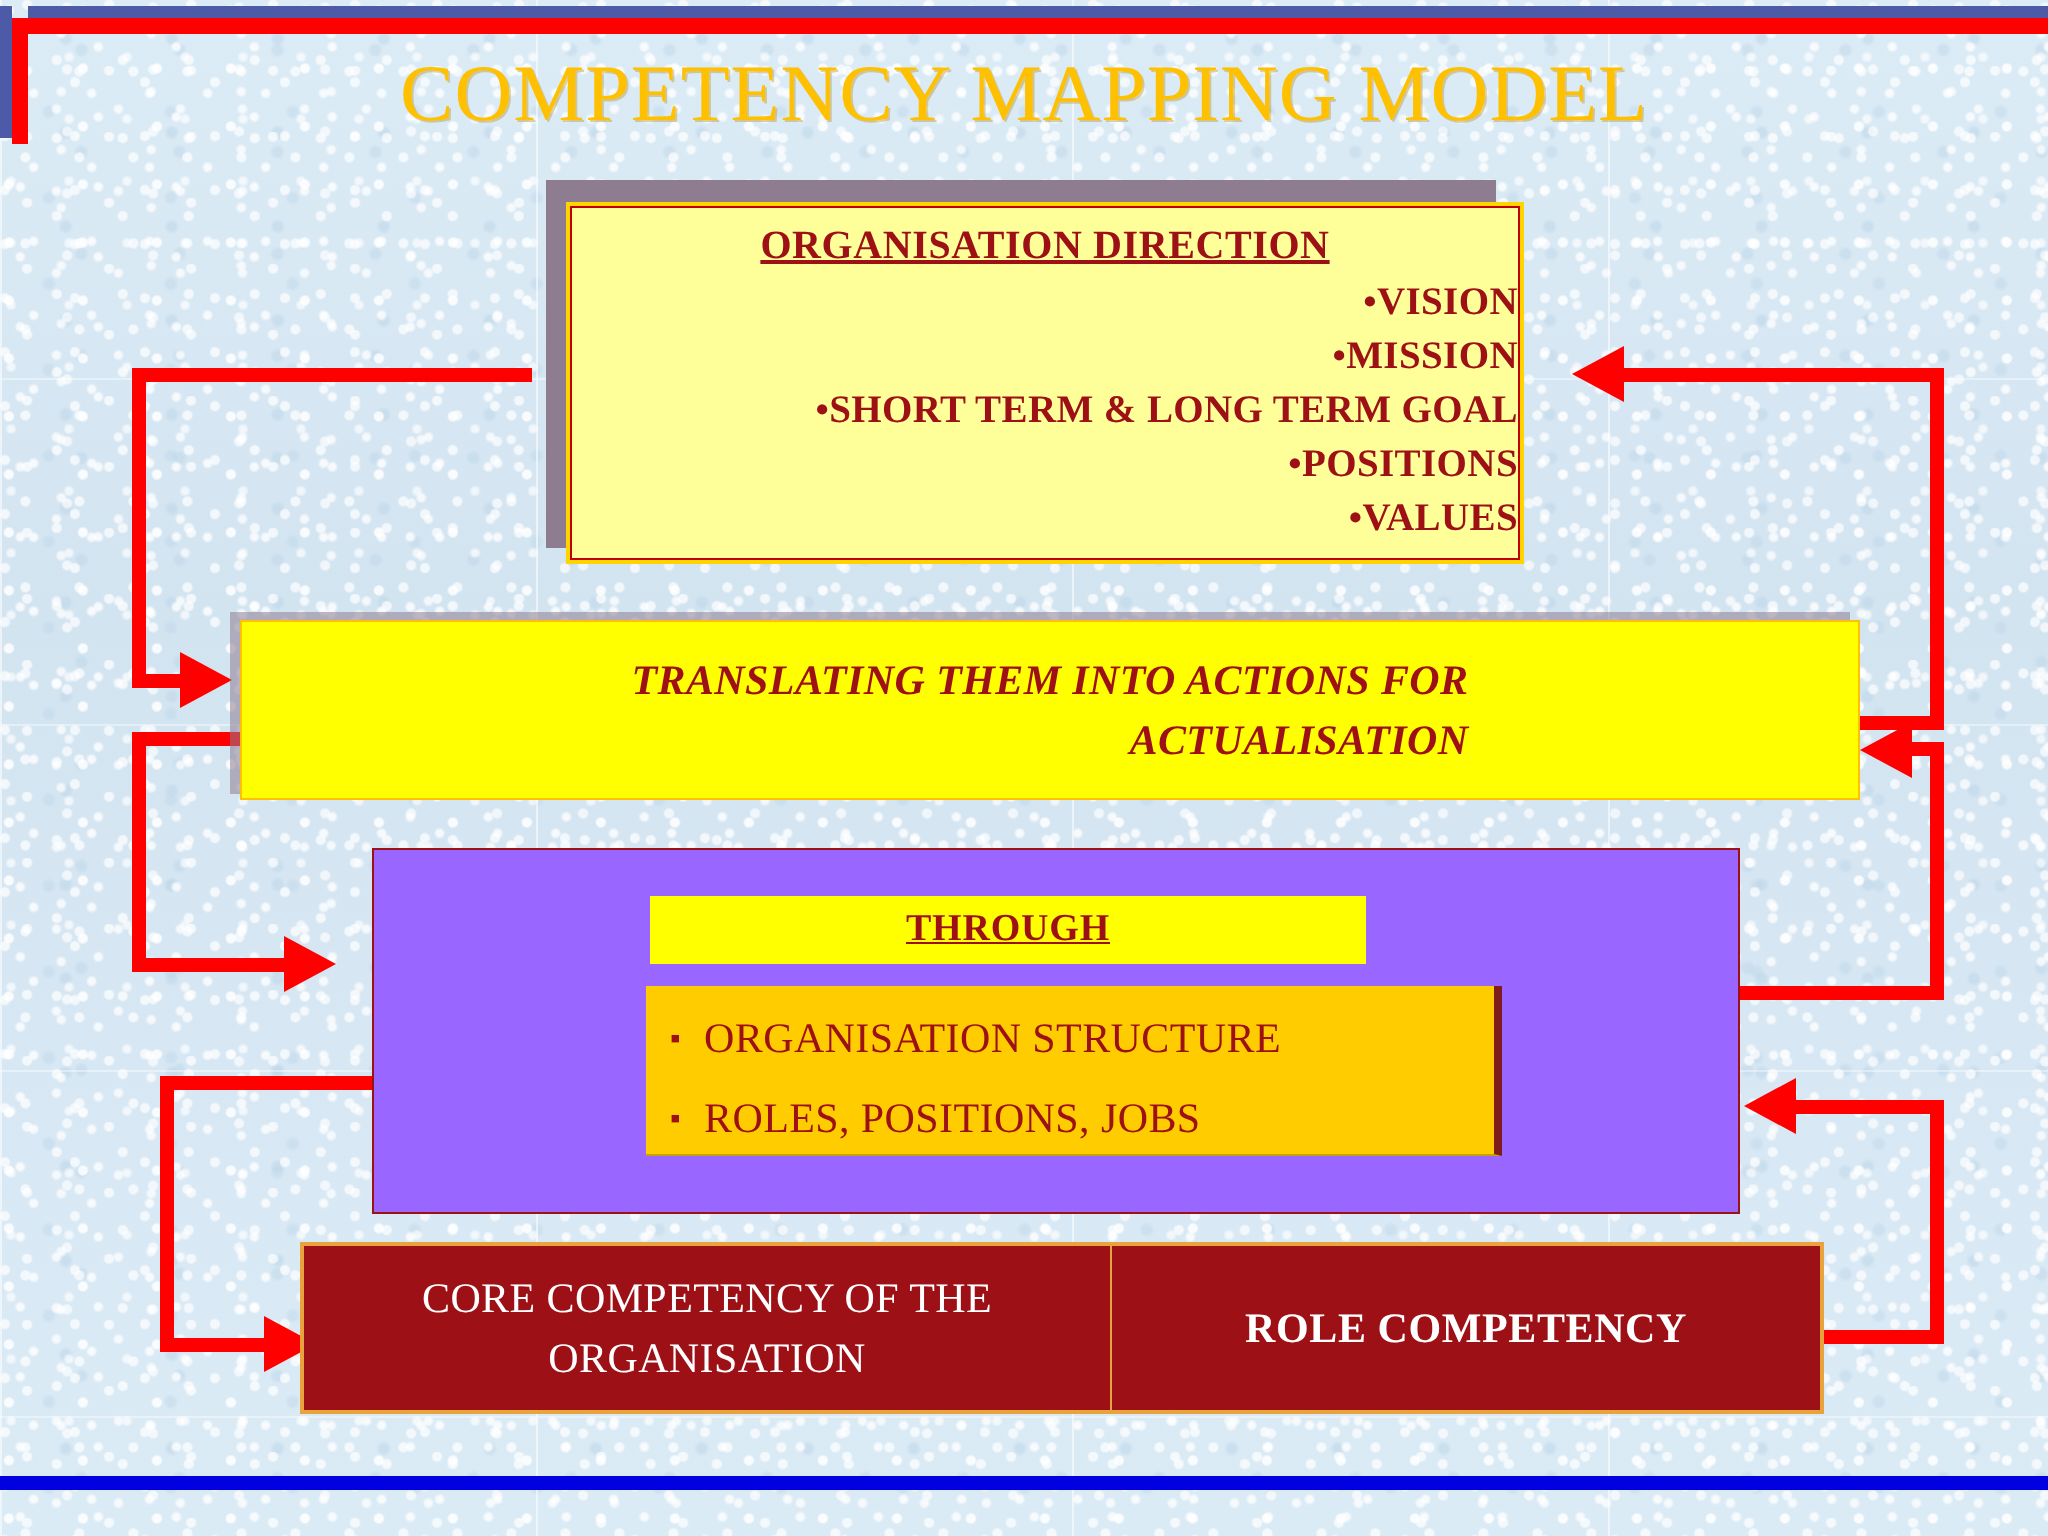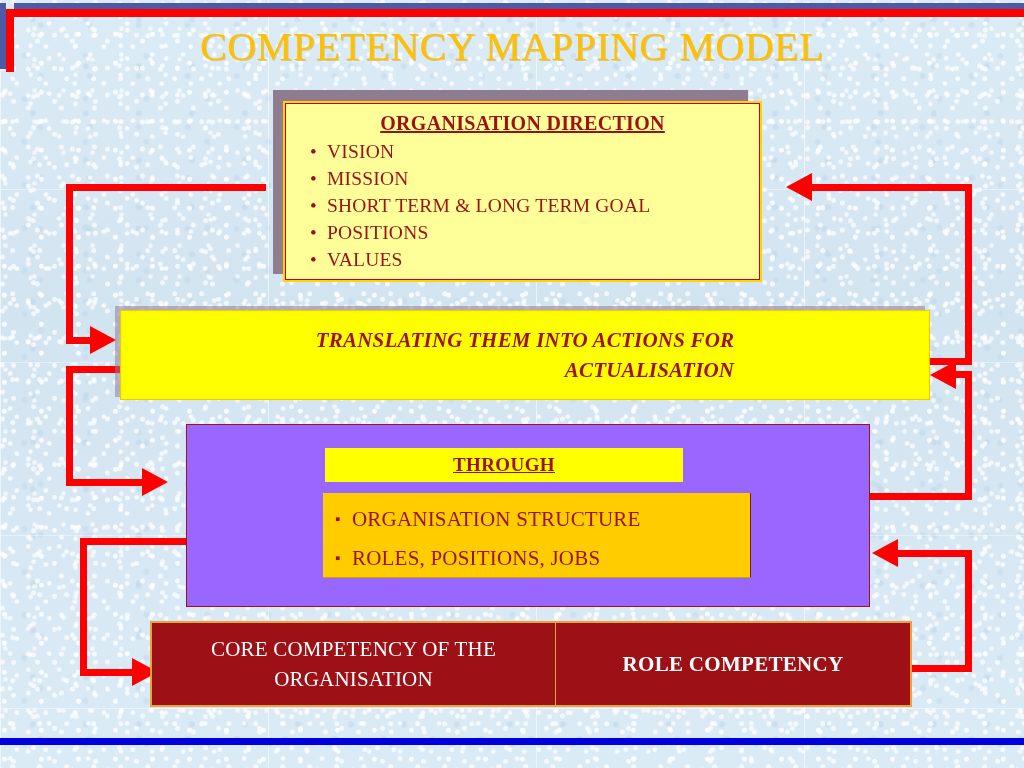--- a/index.html
+++ b/index.html
@@ -126,24 +126,25 @@
     text-decoration: underline;
     letter-spacing: .3px;
   }
   #box-direction ul {
     list-style: none;
     margin: 3px 0 0 0;
     padding: 0 0 0 24px;
   }
   #box-direction li {
     color: #9c1016;
-    font-weight: normal;
+    font-weight: bold;
     font-size: 19.5px;
     line-height: 27px;
     letter-spacing: .2px;
+    text-align: right;
   }
   #box-direction li::before {
     content: "\2022";
     display: inline-block;
     width: 17px;
     font-size: 19px;
   }
 
   
   #box-translate-shadow {
@@ -185,21 +186,21 @@
   #box-through .txt {
     color: #9c1016;
     font-weight: bold;
     font-size: 19px;
     text-decoration: underline;
     letter-spacing: .4px;
   }
   #box-gold {
     left: 323px; top: 493px; width: 428px; height: 85px;
     background: #ffcc00;
-    border-right: 1px solid #7f1d1d;
+    border-right: 4px solid #7f1d1d;
     border-bottom: 1px solid #c8a000;
     padding: 7px 0 0 12px;
   }
   #box-gold ul { list-style: none; margin: 0; padding: 0; }
   #box-gold li {
     color: #9c1016;
     font-size: 21px;
     line-height: 39px;
     letter-spacing: .2px;
   }

